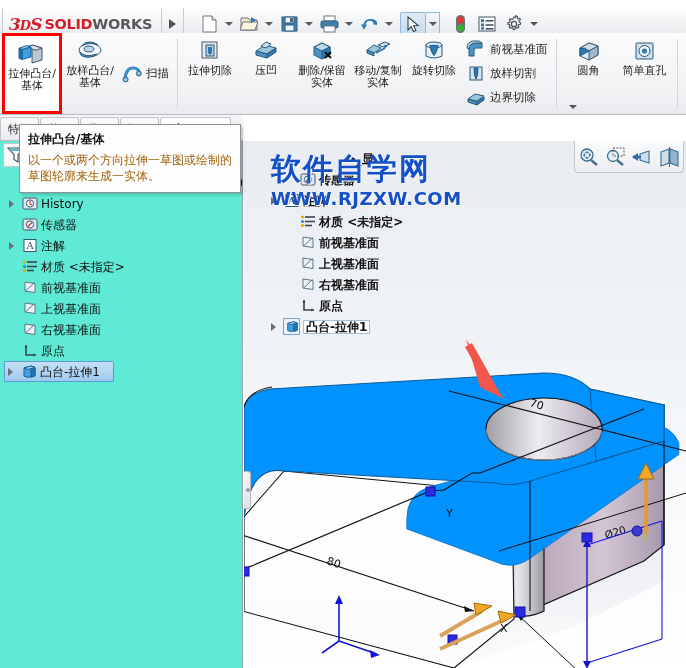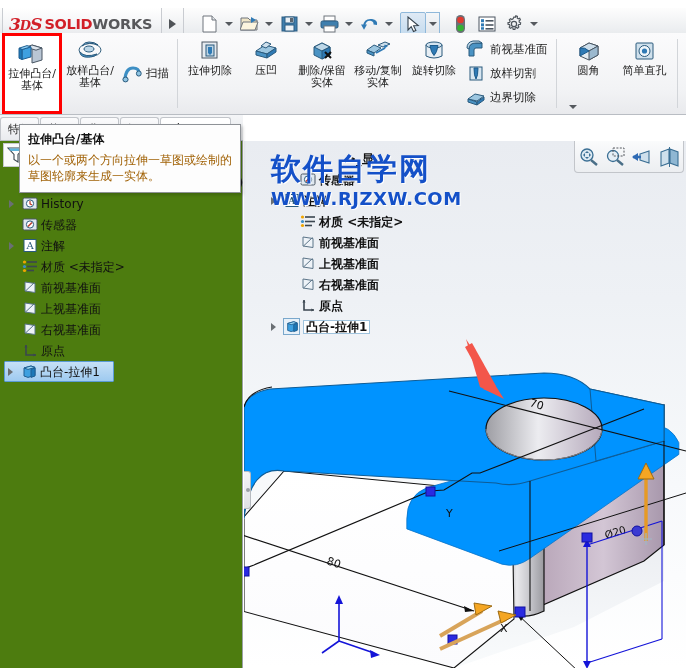--- a/index.html
+++ b/index.html
@@ -123,21 +123,21 @@
     border: 1px solid #c2c5ca; border-bottom: none;
     border-radius: 3px 3px 0 0;
     font-size: 11.5px; color: #222;
     display: flex; align-items: center;
   }
   .tab.active { background: #ffffff; }
 
   
   .leftpanel {
     position: absolute; left: 0; top: 141px; width: 243px; height: 527px;
-    background: #4d7c0f;
+    background: #5eead4;
     border-right: 1px solid #9aa0a6;
   }
   .filterbar {
     height: 24px; margin: 2px 3px 0 3px;
     border: 1px solid #c6c9ce; background: #fbfbfc;
     display: flex; align-items: center; padding-left: 3px;
   }
   .tree { padding: 5px 0 0 4px; font-size: 12px; color: #111; }
   .trow {
     display: flex; align-items: center; height: 21px; gap: 3px;

